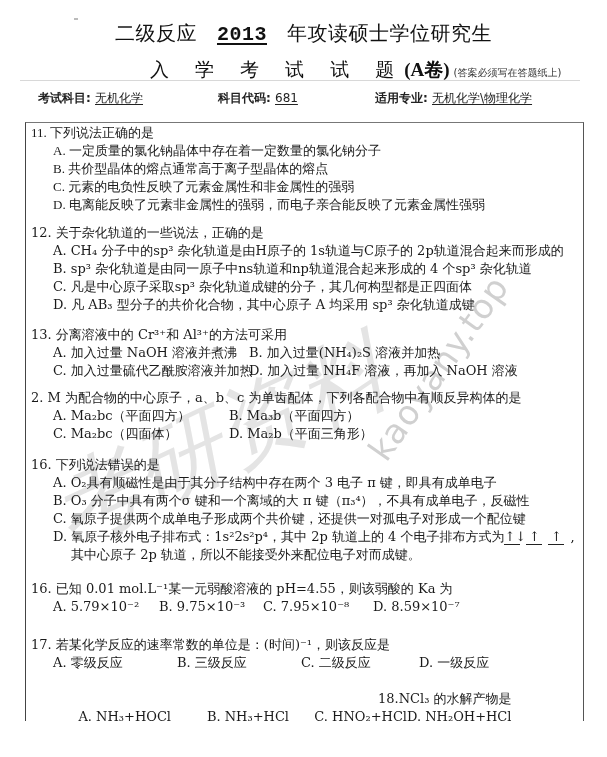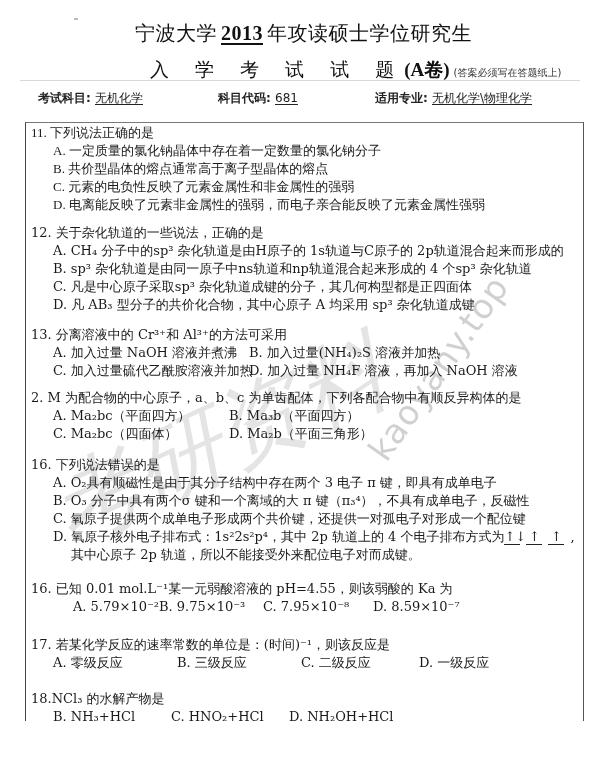--- a/index.html
+++ b/index.html
@@ -5,21 +5,21 @@
     html, body { margin: 0; padding: 0; }
     body {
       width: 607px; height: 757px; background: #ffffff; position: relative; overflow: hidden;
       font-family: "DejaVu Serif", "Liberation Serif", serif; color: #1a1a1a;
     }
     .speck { position: absolute; left: 74px; top: 18px; width: 4px; height: 2px; background: #bbb; }
     .title1 {
       position: absolute; top: 20px; left: 0; width: 607px; text-align: center;
       font-family: "DejaVu Sans", sans-serif; font-size: 20px; letter-spacing: 0.5px; color: #111;
     }
-    .title1 .year { font-family: Liberation Serif, serif; font-weight: bold; text-decoration: underline; text-underline-offset: 3px; margin: 0 4px; }
+    .title1 .year { font-family: Liberation Mono, monospace; font-weight: bold; text-decoration: underline; text-underline-offset: 3px; margin: 0 20px; }
     .title2 {
       position: absolute; top: 57px; left: 150px; font-family: "DejaVu Serif", serif;
       font-size: 19px; color: #111; white-space: nowrap;
     }
     .title2 .spaced { letter-spacing: 10px; }
     .title2 .paper { font-weight: bold; font-family: "Liberation Serif", serif; }
     .title2 .note { font-size: 10px; font-family: "DejaVu Sans", sans-serif; margin-left: 4px; color: #333; }
     .hdr-line { position: absolute; left: 20px; top: 80px; width: 560px; height: 1px; background: #d8d8d8; }
     .meta { position: absolute; top: 90px; font-family: "DejaVu Sans", sans-serif; font-size: 12px; font-weight: bold; color: #222; white-space: nowrap; }
     .meta .val { font-weight: normal; text-decoration: underline; text-underline-offset: 2px; margin-top: 14px; }
@@ -47,21 +47,21 @@
 <body>
 
 <div class="speck"></div>
 
 <div class="wm-glyph" style="left:40px; top:380px;">考研资料</div>
 <div class="wm-glyph" style="left:330px; top:230px; font-size:70px;"></div>
 <div class="wm-url">kaoyany.top</div>
 
 <div class="content">
   <div class="title1">
-    <span>宁波大学</span><span class="year">2013</span><span>年攻读硕士学位研究生</span>
+    <span>二级反应</span><span class="year">2013</span><span>年攻读硕士学位研究生</span>
   </div>
 
   <div class="title2">
     <span class="spaced">入 学 考 试 试 题</span><span class="paper">(A卷)</span><span class="note">(答案必须写在答题纸上)</span>
   </div>
 
   <div class="hdr-line"></div>
 
   <div class="meta" style="left:38px;">
     <span>考试科目:</span>
@@ -125,38 +125,39 @@
     <div class="opt">C.  氧原子提供两个成单电子形成两个共价键，还提供一对孤电子对形成一个配位键</div>
     <div class="opt">
       <span>D.  氧原子核外电子排布式：1s²2s²p⁴，其中 2p 轨道上的 4 个电子排布方式为</span><span class="orb">↑↓</span><span class="orb">↑</span><span class="orb">↑</span>,
     </div>
     <div class="opt" style="padding-left:40px;">其中心原子 2p 轨道，所以不能接受外来配位电子对而成键。</div>
   </div>
 
   <div class="q" style="top:580px;">
     <div><span>16.</span> <span>已知 0.01 mol.L⁻¹某一元弱酸溶液的 pH=4.55，则该弱酸的 Ka 为</span></div>
     <div class="opt row">
-      <span style="width:106px;text-align:right;">A. 5.79×10⁻²</span>
+      <span style="width:106px;">A. 5.79×10⁻²</span>
       <span style="width:92px;">B. 9.75×10⁻³</span>
       <span style="width:110px;margin-left:12px;">C.   7.95×10⁻⁸</span>
       <span>D.   8.59×10⁻⁷</span>
     </div>
   </div>
 
   <div class="q" style="top:636px;">
     <div><span>17.</span> <span>若某化学反应的速率常数的单位是：(时间)⁻¹，则该反应是</span></div>
     <div class="opt row">
       <span style="width:124px;">A. 零级反应</span>
       <span style="width:124px;">B. 三级反应</span>
       <span style="width:118px;">C. 二级反应</span>
       <span>D. 一级反应</span>
     </div>
   </div>
 
-  <div class="q" style="top:690px;">
+  <div class="q" style="top:690px;text-align:right;">
     <div><span>18.</span><span>NCl₃ 的水解产物是</span></div>
     <div class="opt row">
+      <span style="width:118px;">A. NH₃+HOCl</span>
       <span style="width:118px;">B. NH₃+HCl</span>
       <span style="width:118px;">C. HNO₂+HCl</span>
       <span>D. NH₂OH+HCl</span>
     </div>
   </div>
 </div>
 
 </body></html>

